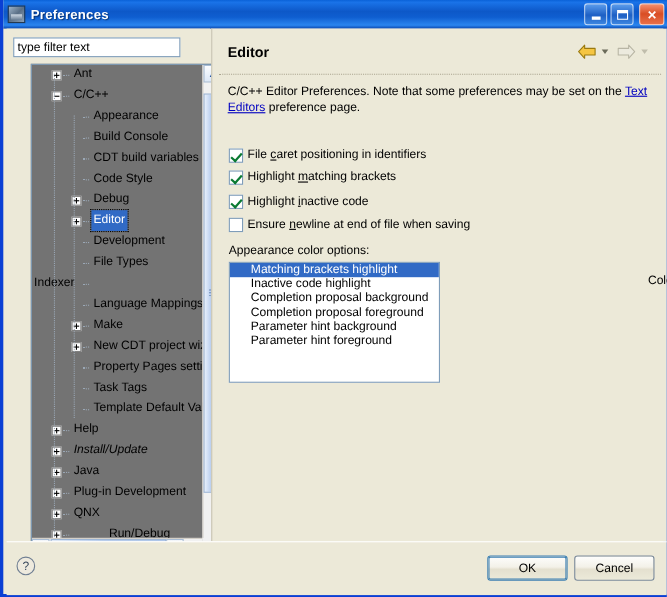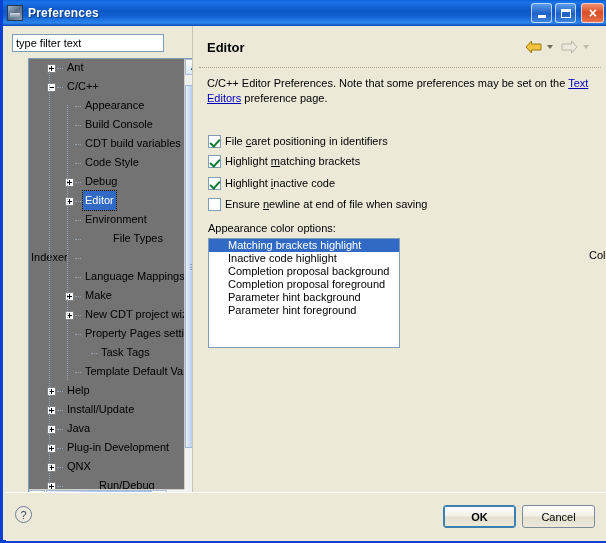--- a/index.html
+++ b/index.html
@@ -276,21 +276,20 @@
     border: 1px solid #7b8a9b;
     border-radius: 3px;
     background: linear-gradient(to bottom,#fdfdfc 0%,#f3f1e8 45%,#e4e0cf 55%,#ecead9 100%);
     font-family: "Liberation Sans", sans-serif;
     font-size: 11px; color: #000;
     display: flex; align-items: center; justify-content: center;
   }
   .xpbtn.default {
     border-color: #3c7fb1;
     box-shadow: 0 0 0 1px #3c7fb1 inset;
-    font-weight: bold;
   }
 
   
   #bottom-bar {
     position: absolute; left: 3px; top: 492px;
     width: 600px; height: 48px;
     background: #ece9d8;
     border-top: 1px solid #ffffff;
   }
   #help-icon {
@@ -330,31 +329,31 @@
     <div id="tree-box">
       <div id="tree-clip">
           <div class="tnode" style="top: 0px;"><span class="exp plus" style="left: 18px;"></span><span class="dots" style="left: 28px; width: 6px;"></span><span class="lbl" style="margin-left: 36px;">Ant</span></div>
           <div class="tnode" style="top: 0px;"><span class="exp" style="left: 18px;"></span><span class="dots" style="left: 28px; width: 6px;"></span><span class="lbl" style="margin-left: 36px;">C/C++</span></div>
           <div class="tnode" style="top: 0px;"><span class="dots" style="left: 46px; width: 6px;"></span><span class="lbl" style="margin-left: 54px;">Appearance</span></div>
           <div class="tnode" style="top: 0px;"><span class="dots" style="left: 46px; width: 6px;"></span><span class="lbl" style="margin-left: 54px;">Build Console</span></div>
           <div class="tnode" style="top: 0px;"><span class="dots" style="left: 46px; width: 6px;"></span><span class="lbl" style="margin-left: 54px;">CDT build variables</span></div>
           <div class="tnode" style="top: 0px;"><span class="dots" style="left: 46px; width: 6px;"></span><span class="lbl" style="margin-left: 54px;">Code Style</span></div>
           <div class="tnode" style="top: 0px;"><span class="exp plus" style="left: 36px;"></span><span class="dots" style="left: 46px; width: 6px;"></span><span class="lbl" style="margin-left: 54px;">Debug</span></div>
           <div class="tnode sel" style="top: 0px;"><span class="exp plus" style="left: 36px;"></span><span class="dots" style="left: 46px; width: 6px;"></span><span class="lbl" style="margin-left: 54px;">Editor</span></div>
-          <div class="tnode" style="top: 0px;"><span class="dots" style="left: 46px; width: 6px;"></span><span class="lbl" style="margin-left: 54px;">Environment</span></div>
-          <div class="tnode" style="top: 0px;"><span class="dots" style="left: 46px; width: 6px;"></span><span class="lbl" style="margin-left: 82px;">File Types</span></div>
+          <div class="tnode" style="top: 0px;"><span class="dots" style="left: 46px; width: 6px;"></span><span class="lbl" style="margin-left: 54px;">Development</span></div>
+          <div class="tnode" style="top: 0px;"><span class="dots" style="left: 46px; width: 6px;"></span><span class="lbl" style="margin-left: 54px;">File Types</span></div>
           <div class="tnode" style="top: 0px;"><span class="dots" style="left: 46px; width: 6px;"></span><span class="lbl" style="">Indexer</span></div>
           <div class="tnode" style="top: 0px;"><span class="dots" style="left: 46px; width: 6px;"></span><span class="lbl" style="margin-left: 54px;">Language Mappings</span></div>
           <div class="tnode" style="top: 0px;"><span class="exp plus" style="left: 36px;"></span><span class="dots" style="left: 46px; width: 6px;"></span><span class="lbl" style="margin-left: 54px;">Make</span></div>
           <div class="tnode" style="top: 0px;"><span class="exp plus" style="left: 36px;"></span><span class="dots" style="left: 46px; width: 6px;"></span><span class="lbl" style="margin-left: 54px;">New CDT project wizard</span></div>
           <div class="tnode" style="top: 0px;"><span class="dots" style="left: 46px; width: 6px;"></span><span class="lbl" style="margin-left: 54px;">Property Pages settings</span></div>
-          <div class="tnode" style="top: 0px; margin-left: 16px;"><span class="dots" style="left: 46px; width: 6px;"></span><span class="lbl" style="margin-left: 54px;">Task Tags</span></div>
+          <div class="tnode" style="top: 0px;"><span class="dots" style="left: 46px; width: 6px;"></span><span class="lbl" style="margin-left: 54px;">Task Tags</span></div>
           <div class="tnode" style="top: 0px;"><span class="dots" style="left: 46px; width: 6px;"></span><span class="lbl" style="margin-left: 54px;">Template Default Values</span></div>
           <div class="tnode" style="top: 0px;"><span class="exp plus" style="left: 18px;"></span><span class="dots" style="left: 28px; width: 6px;"></span><span class="lbl" style="margin-left: 36px;">Help</span></div>
-          <div class="tnode" style="top: 0px;"><span class="exp plus" style="left: 18px;"></span><span class="dots" style="left: 28px; width: 6px;"></span><span class="lbl" style="margin-left: 36px;">Install/Update</span></div>
+          <div class="tnode" style="top: 0px;"><span class="exp plus" style="left: 18px;"></span><span class="dots" style="left: 28px; width: 6px;"></span><span class="lbl" style="margin-left: 36px; font-style: italic;">Install/Update</span></div>
           <div class="tnode" style="top: 0px;"><span class="exp plus" style="left: 18px;"></span><span class="dots" style="left: 28px; width: 6px;"></span><span class="lbl" style="margin-left: 36px;">Java</span></div>
           <div class="tnode" style="top: 0px;"><span class="exp plus" style="left: 18px;"></span><span class="dots" style="left: 28px; width: 6px;"></span><span class="lbl" style="margin-left: 36px;">Plug-in Development</span></div>
           <div class="tnode" style="top: 0px;"><span class="exp plus" style="left: 18px;"></span><span class="dots" style="left: 28px; width: 6px;"></span><span class="lbl" style="margin-left: 36px;">QNX</span></div>
           <div class="tnode" style="top: 0px; padding-left: 32px;"><span class="exp plus" style="left: 18px;"></span><span class="dots" style="left: 28px; width: 6px;"></span><span class="lbl" style="margin-left: 36px;">Run/Debug</span></div>
           <span class="vline" style="left: 20px; top: 8px; height: 465px;"></span>
           <span class="vline" style="left: 38px; top: 46px; height: 275px;"></span>
         </div>
 
       <div class="sb-v">
         <div class="sb-arrow" style="top:0;left:0;">▲</div>

